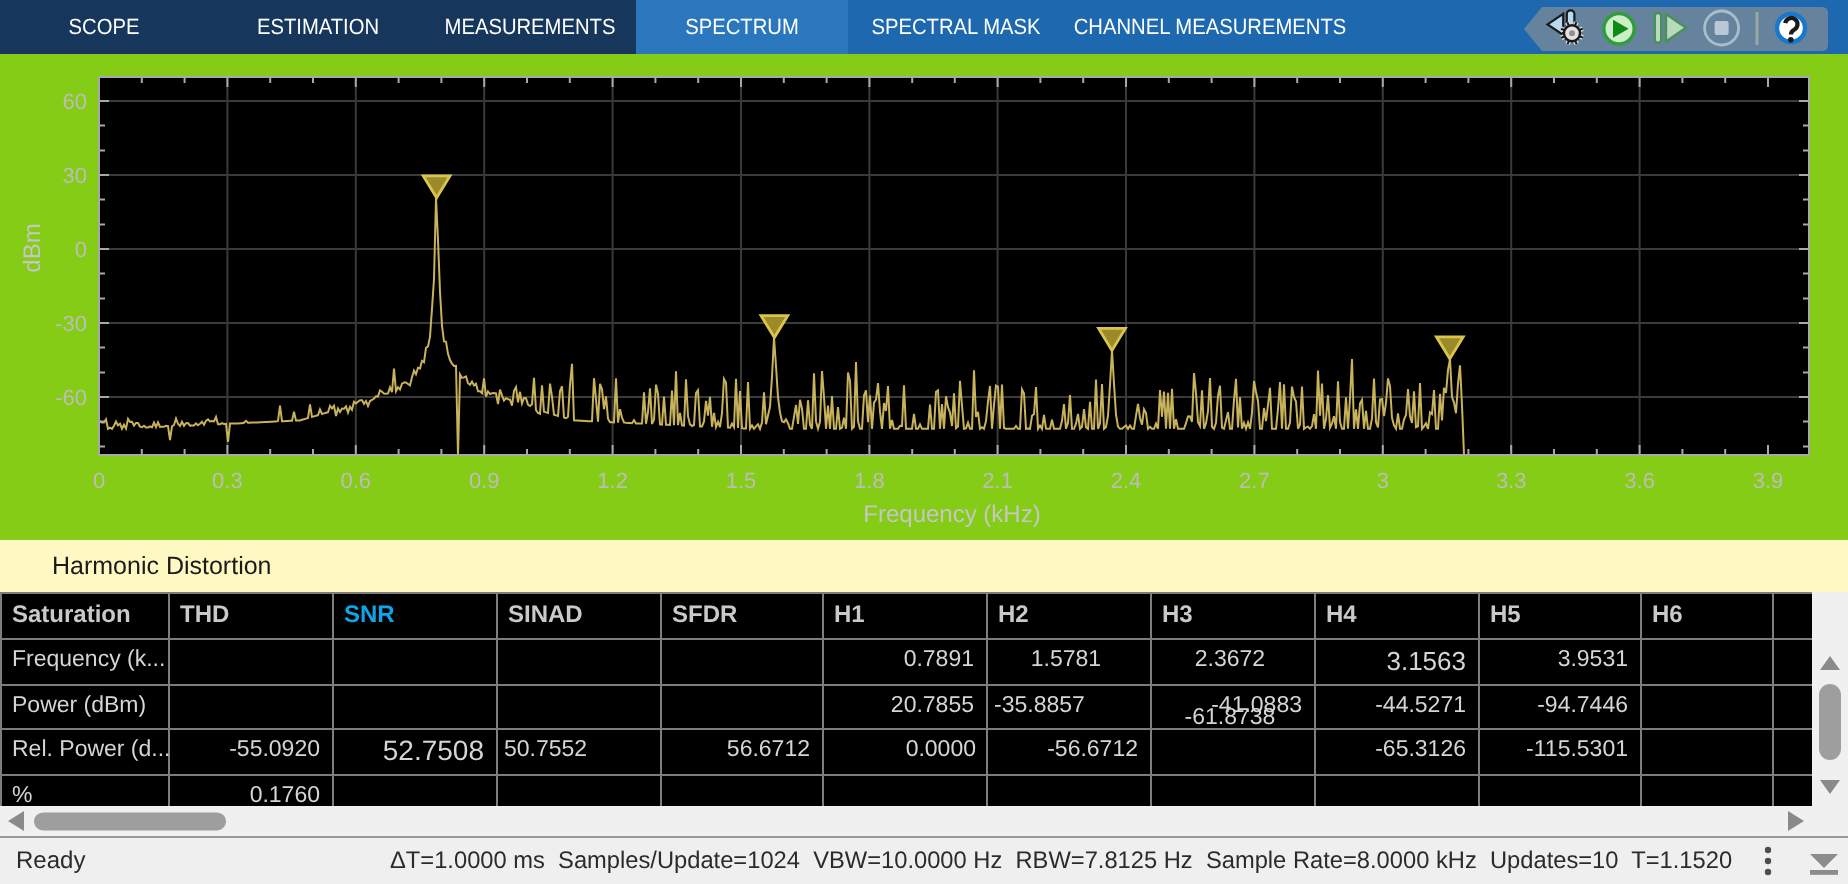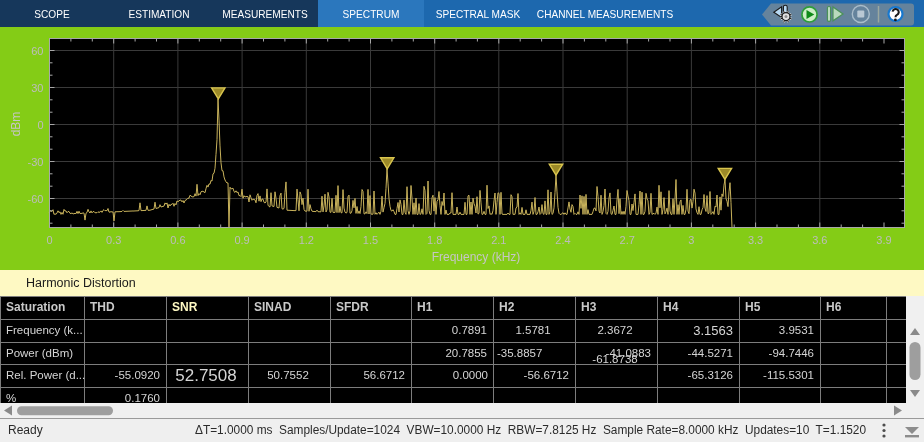--- a/index.html
+++ b/index.html
@@ -83,21 +83,21 @@
     <div style="position:absolute;left:739px;top:0;width:1px;height:100%;background:#7d7d7d"></div>
     <div style="position:absolute;left:820px;top:0;width:1px;height:100%;background:#7d7d7d"></div>
     <div style="position:absolute;left:886px;top:0;width:1px;height:100%;background:#7d7d7d"></div>
     <div style="position:absolute;left:0;top:0px;width:100%;height:1px;background:#7d7d7d"></div>
     <div style="position:absolute;left:0;top:23px;width:100%;height:1px;background:#7d7d7d"></div>
     <div style="position:absolute;left:0;top:46px;width:100%;height:1px;background:#7d7d7d"></div>
     <div style="position:absolute;left:0;top:68px;width:100%;height:1px;background:#7d7d7d"></div>
     <div style="position:absolute;left:0;top:91px;width:100%;height:1px;background:#7d7d7d"></div>
     <div style="position:absolute;left:6px;top:0px;width:76px;height:23px;line-height:23px;font-weight:bold;font-size:12px;color:#c9c9c9;white-space:nowrap;overflow:hidden">Saturation</div>
     <div style="position:absolute;left:90px;top:0px;width:74px;height:23px;line-height:23px;font-weight:bold;font-size:12px;color:#c9c9c9;white-space:nowrap;overflow:hidden">THD</div>
-    <div style="position:absolute;left:172px;top:0px;width:74px;height:23px;line-height:23px;font-weight:bold;font-size:12px;color:#fef9c3;white-space:nowrap;overflow:hidden">SNR</div>
+    <div style="position:absolute;left:172px;top:0px;width:74px;height:23px;line-height:23px;font-weight:bold;font-size:12px;color:#0ea5e9;white-space:nowrap;overflow:hidden">SNR</div>
     <div style="position:absolute;left:254px;top:0px;width:74px;height:23px;line-height:23px;font-weight:bold;font-size:12px;color:#c9c9c9;white-space:nowrap;overflow:hidden">SINAD</div>
     <div style="position:absolute;left:336px;top:0px;width:73px;height:23px;line-height:23px;font-weight:bold;font-size:12px;color:#c9c9c9;white-space:nowrap;overflow:hidden">SFDR</div>
     <div style="position:absolute;left:417px;top:0px;width:74px;height:23px;line-height:23px;font-weight:bold;font-size:12px;color:#c9c9c9;white-space:nowrap;overflow:hidden">H1</div>
     <div style="position:absolute;left:499px;top:0px;width:74px;height:23px;line-height:23px;font-weight:bold;font-size:12px;color:#c9c9c9;white-space:nowrap;overflow:hidden">H2</div>
     <div style="position:absolute;left:581px;top:0px;width:74px;height:23px;line-height:23px;font-weight:bold;font-size:12px;color:#c9c9c9;white-space:nowrap;overflow:hidden">H3</div>
     <div style="position:absolute;left:663px;top:0px;width:74px;height:23px;line-height:23px;font-weight:bold;font-size:12px;color:#c9c9c9;white-space:nowrap;overflow:hidden">H4</div>
     <div style="position:absolute;left:745px;top:0px;width:73px;height:23px;line-height:23px;font-weight:bold;font-size:12px;color:#c9c9c9;white-space:nowrap;overflow:hidden">H5</div>
     <div style="position:absolute;left:826px;top:0px;width:58px;height:23px;line-height:23px;font-weight:bold;font-size:12px;color:#c9c9c9;white-space:nowrap;overflow:hidden">H6</div>
     <div style="position:absolute;left:6px;top:23px;width:80px;height:23px;line-height:23px;font-size:11.5px;color:#d5d5d5;white-space:nowrap;overflow:hidden">Frequency (k...</div>
     <div style="position:absolute;left:415px;top:23px;width:72px;height:23px;line-height:23px;font-size:11.5px;color:#d5d5d5;text-align:right">0.7891</div>
@@ -106,22 +106,22 @@
     <div style="position:absolute;left:661px;top:23px;width:72px;height:23px;line-height:23px;font-size:13px;color:#d5d5d5;text-align:right">3.1563</div>
     <div style="position:absolute;left:743px;top:23px;width:71px;height:23px;line-height:23px;font-size:11.5px;color:#d5d5d5;text-align:right">3.9531</div>
     <div style="position:absolute;left:6px;top:46px;width:80px;height:22px;line-height:22px;font-size:11.5px;color:#d5d5d5;white-space:nowrap;overflow:hidden">Power (dBm)</div>
     <div style="position:absolute;left:415px;top:46px;width:72px;height:22px;line-height:22px;font-size:11.5px;color:#d5d5d5;text-align:right">20.7855</div>
     <div style="position:absolute;left:497px;top:46px;width:72px;height:22px;line-height:22px;font-size:11.5px;color:#d5d5d5;text-align:left">-35.8857</div>
     <div style="position:absolute;left:579px;top:46px;width:72px;height:22px;line-height:22px;font-size:11.5px;color:#d5d5d5;text-align:right">-41.0883</div>
     <div style="position:absolute;left:661px;top:46px;width:72px;height:22px;line-height:22px;font-size:11.5px;color:#d5d5d5;text-align:right">-44.5271</div>
     <div style="position:absolute;left:743px;top:46px;width:71px;height:22px;line-height:22px;font-size:11.5px;color:#d5d5d5;text-align:right">-94.7446</div>
     <div style="position:absolute;left:6px;top:68px;width:80px;height:23px;line-height:23px;font-size:11.5px;color:#d5d5d5;white-space:nowrap;overflow:hidden">Rel. Power (d...</div>
     <div style="position:absolute;left:88px;top:68px;width:72px;height:23px;line-height:23px;font-size:11.5px;color:#d5d5d5;text-align:right">-55.0920</div>
-    <div style="position:absolute;left:170px;top:68px;width:72px;height:23px;line-height:23px;font-size:17px;color:#d5d5d5;text-align:center">52.7508</div>
-    <div style="position:absolute;left:252px;top:68px;width:72px;height:23px;line-height:23px;font-size:11.5px;color:#d5d5d5;text-align:center">50.7552</div>
+    <div style="position:absolute;left:170px;top:68px;width:72px;height:23px;line-height:23px;font-size:14px;color:#d5d5d5;text-align:right">52.7508</div>
+    <div style="position:absolute;left:252px;top:68px;width:72px;height:23px;line-height:23px;font-size:11.5px;color:#d5d5d5;text-align:left">50.7552</div>
     <div style="position:absolute;left:334px;top:68px;width:71px;height:23px;line-height:23px;font-size:11.5px;color:#d5d5d5;text-align:right">56.6712</div>
     <div style="position:absolute;left:416px;top:68px;width:72px;height:23px;line-height:23px;font-size:11.5px;color:#d5d5d5;text-align:right">0.0000</div>
     <div style="position:absolute;left:497px;top:68px;width:72px;height:23px;line-height:23px;font-size:11.5px;color:#d5d5d5;text-align:right">-56.6712</div>
     <div style="position:absolute;left:579px;top:52px;width:72px;height:23px;line-height:23px;font-size:11.5px;color:#d5d5d5;text-align:center">-61.8738</div>
     <div style="position:absolute;left:661px;top:68px;width:72px;height:23px;line-height:23px;font-size:11.5px;color:#d5d5d5;text-align:right">-65.3126</div>
     <div style="position:absolute;left:743px;top:68px;width:71px;height:23px;line-height:23px;font-size:11.5px;color:#d5d5d5;text-align:right">-115.5301</div>
     <div style="position:absolute;left:6px;top:91px;width:80px;height:23px;line-height:23px;font-size:11.5px;color:#d5d5d5;white-space:nowrap;overflow:hidden">%</div>
     <div style="position:absolute;left:88px;top:91px;width:72px;height:23px;line-height:23px;font-size:11.5px;color:#d5d5d5;text-align:right">0.1760</div>
   </div>
 <div style="position:absolute;left:906px;top:296px;width:18px;height:107px;background:#f0f0f0"><svg width="18" height="107">

